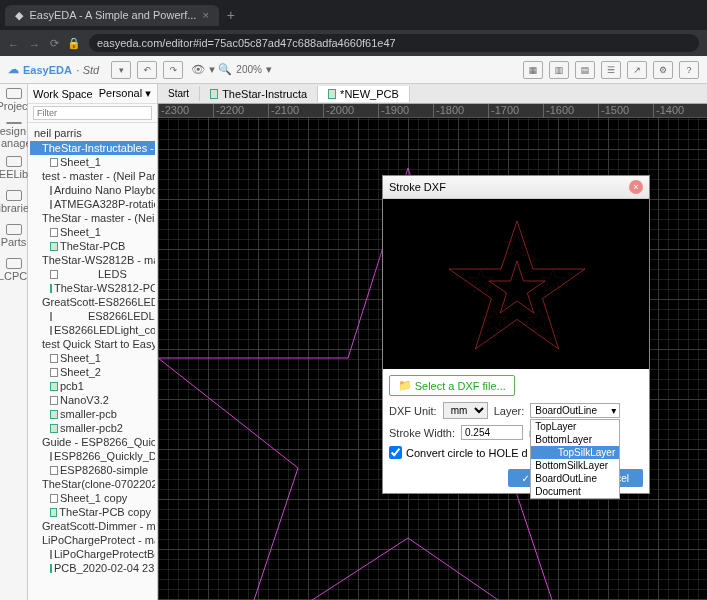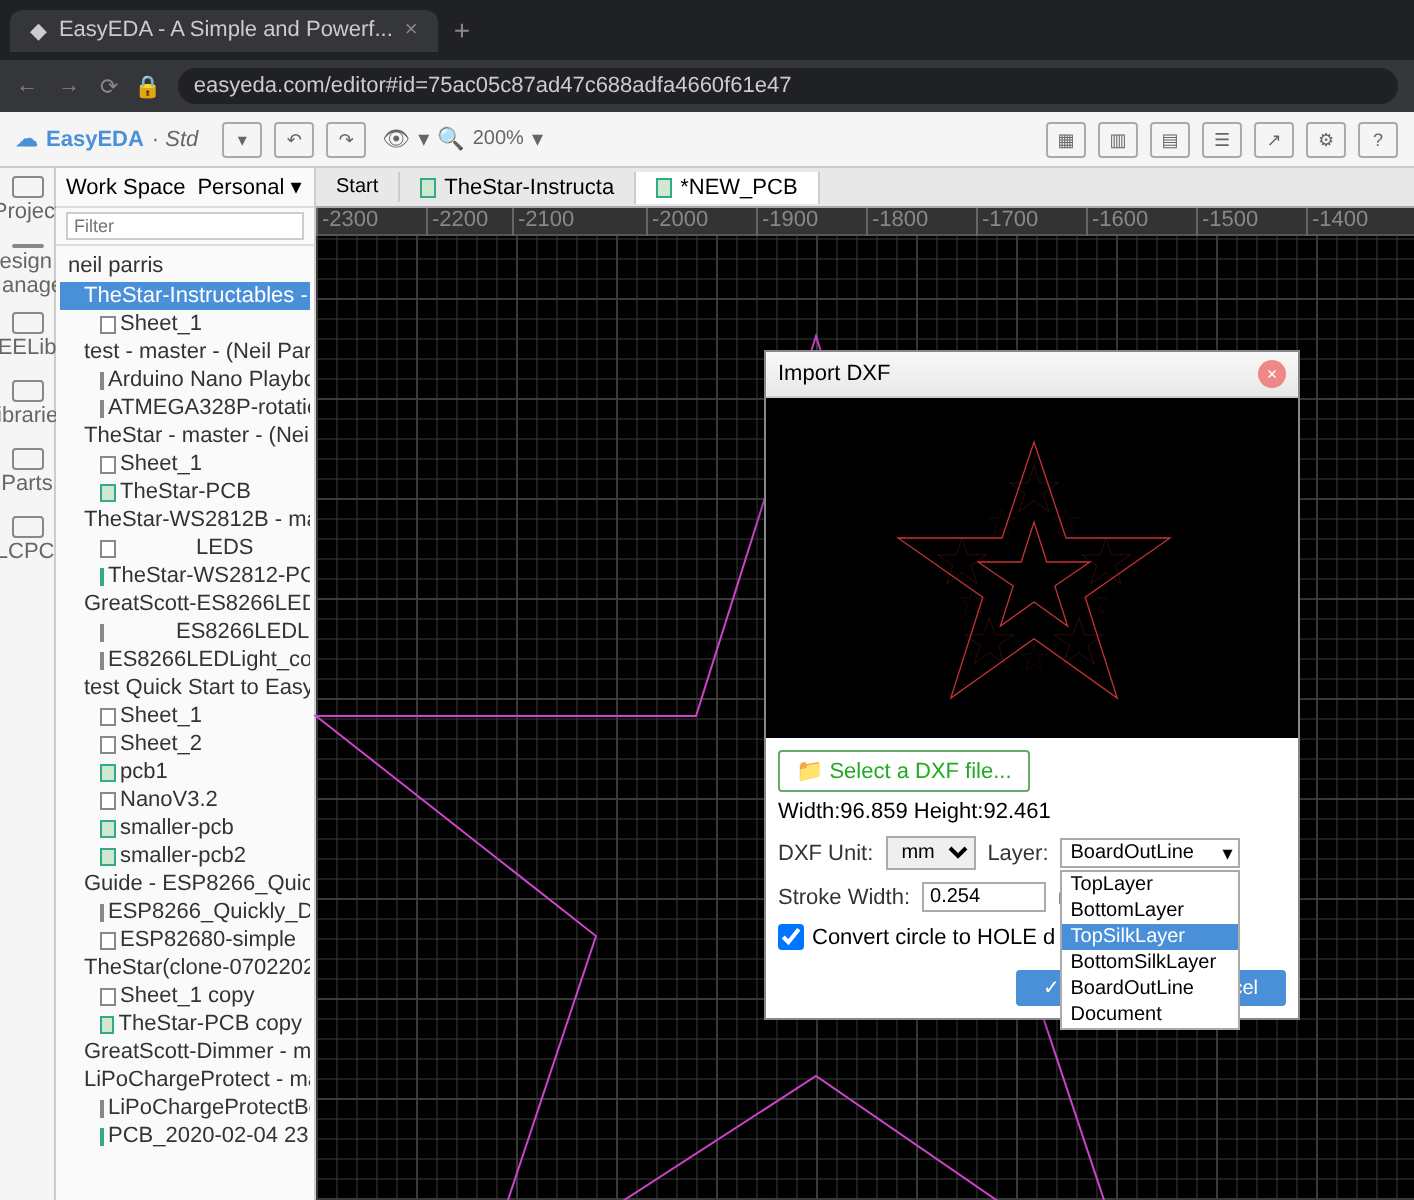--- a/index.html
+++ b/index.html
@@ -54,21 +54,21 @@
 .btn-select { border: 1px solid #6a6; color: #2a2; padding: 3px 8px; background: #fff; border-radius: 2px; display: inline-flex; align-items: center; gap: 3px; }
 .dialog-row { display: flex; align-items: center; gap: 6px; margin-top: 6px; }
 .dialog-row label { color: #333; }
 .dialog-row input[type=text] { border: 1px solid #aaa; padding: 1px 3px; width: 62px; font-size: 10px; }
 .dialog-row select { border: 1px solid #aaa; padding: 1px 3px; font-size: 10px; }
 .layer-select-wrap { position: relative; }
 .layer-select { border: 1px solid #aaa; padding: 1px 18px 1px 4px; font-size: 10px; width: 90px; background: #fff; position: relative; }
 .layer-select::after { content: "▾"; position: absolute; right: 3px; }
 .layer-dropdown { position: absolute; top: 16px; left: 0; width: 90px; background: #fff; border: 1px solid #aaa; z-index: 20; }
 .layer-option { padding: 1px 4px; font-size: 10px; }
-.layer-option.highlighted { background: #4a90d9; color: #fff; }
+.layer-option.highlighted { background: #4a90d9; color: #fff; text-align: right; }
 .dialog-footer { display: flex; justify-content: flex-end; gap: 6px; margin-top: 10px; }
 .btn { padding: 3px 14px; border-radius: 2px; font-size: 10px; border: none; }
 .btn-primary { background: #4a90d9; color: #fff; }
 .checkbox-row { display: flex; align-items: center; gap: 4px; margin-top: 6px; }
 </style>
 </head>
 <body>
 
 <div class="browser-bar">
   <div class="browser-tab">
@@ -294,40 +294,40 @@
           <span>TheStar-Instructa</span>
         </div>
       <div class="tab active">
           <span class="doc-icon"></span>
           <span>*NEW_PCB</span>
         </div>
     </div>
     <div class="ruler-h" id="ruler-h">
         <div class="ruler-tick" style="left: 0px;">-2300</div>
         <div class="ruler-tick" style="left: 55px;">-2200</div>
-        <div class="ruler-tick" style="left: 98px;">-2100</div>
+        <div class="ruler-tick" style="left: 110px;">-2100</div>
         <div class="ruler-tick" style="left: 165px;">-2000</div>
         <div class="ruler-tick" style="left: 220px;">-1900</div>
         <div class="ruler-tick" style="left: 275px;">-1800</div>
         <div class="ruler-tick" style="left: 330px;">-1700</div>
         <div class="ruler-tick" style="left: 385px;">-1600</div>
         <div class="ruler-tick" style="left: 440px;">-1500</div>
         <div class="ruler-tick" style="left: 495px;">-1400</div>
       </div>
     <div class="grid-canvas">
       <svg class="star-outline" width="550" height="550" style="top:-10px;left:-10px">
         <polygon points="260,60 320,250 500,250 360,360 420,540 260,430 90,540 150,360 10,250 200,250" fill="none" stroke="#cc44cc" stroke-width="1"></polygon>
       </svg>
     </div>
   </div>
 </div>
 
 <div class="dialog">
   <div class="dialog-title">
-    <span>Import DXF</span>
+    <span>Stroke DXF</span>
     <div class="dialog-close">×</div>
   </div>
   <div class="dialog-preview">
     <svg width="268" height="170">
       <g transform="translate(134,90) scale(0.8)" stroke="#c33" fill="none" stroke-width="0.8">
         <polygon points="0,-85 20,-25 85,-25 32,12 52,75 0,38 -52,75 -32,12 -85,-25 -20,-25"></polygon>
         <polygon points="0,-35 8,-10 35,-10 13,5 21,30 0,15 -21,30 -13,5 -35,-10 -8,-10"></polygon>
         <g transform="translate(0,-55) scale(0.18)">
             <polygon points="0,-85 20,-25 85,-25 32,12 52,75 0,38 -52,75 -32,12 -85,-25 -20,-25"></polygon>
           </g>
@@ -356,21 +356,20 @@
             <polygon points="0,-85 20,-25 85,-25 32,12 52,75 0,38 -52,75 -32,12 -85,-25 -20,-25"></polygon>
           </g>
         <g transform="translate(0,50) scale(0.1)">
             <polygon points="0,-85 20,-25 85,-25 32,12 52,75 0,38 -52,75 -32,12 -85,-25 -20,-25"></polygon>
           </g>
       </g>
     </svg>
   </div>
   <div class="dialog-body">
     <button class="btn-select">📁 <span>Select a DXF file...</span></button>
-    <div style="margin-top:4px">Width:96.859   Height:92.461</div>
     <div class="dialog-row">
       <label>DXF Unit:</label>
       <select><option>mm</option></select>
       <label>Layer:</label>
       <div class="layer-select-wrap">
         <div class="layer-select">BoardOutLine</div>
         <div class="layer-dropdown" id="layer-dropdown">
             <div class="layer-option">TopLayer</div>
             <div class="layer-option">BottomLayer</div>
             <div class="layer-option highlighted">TopSilkLayer</div>

